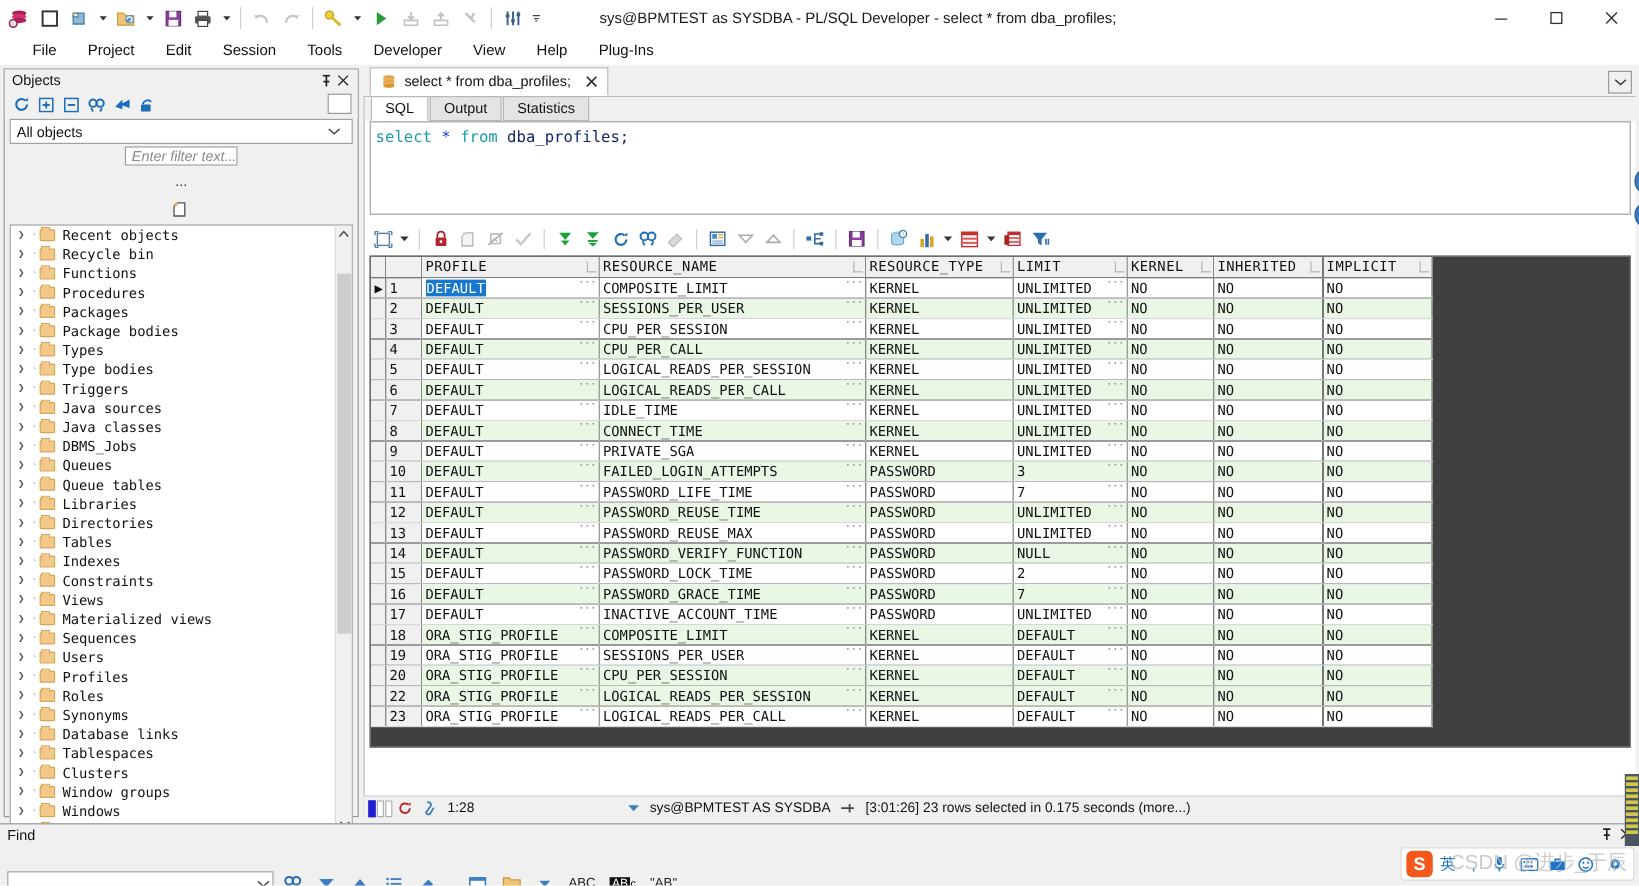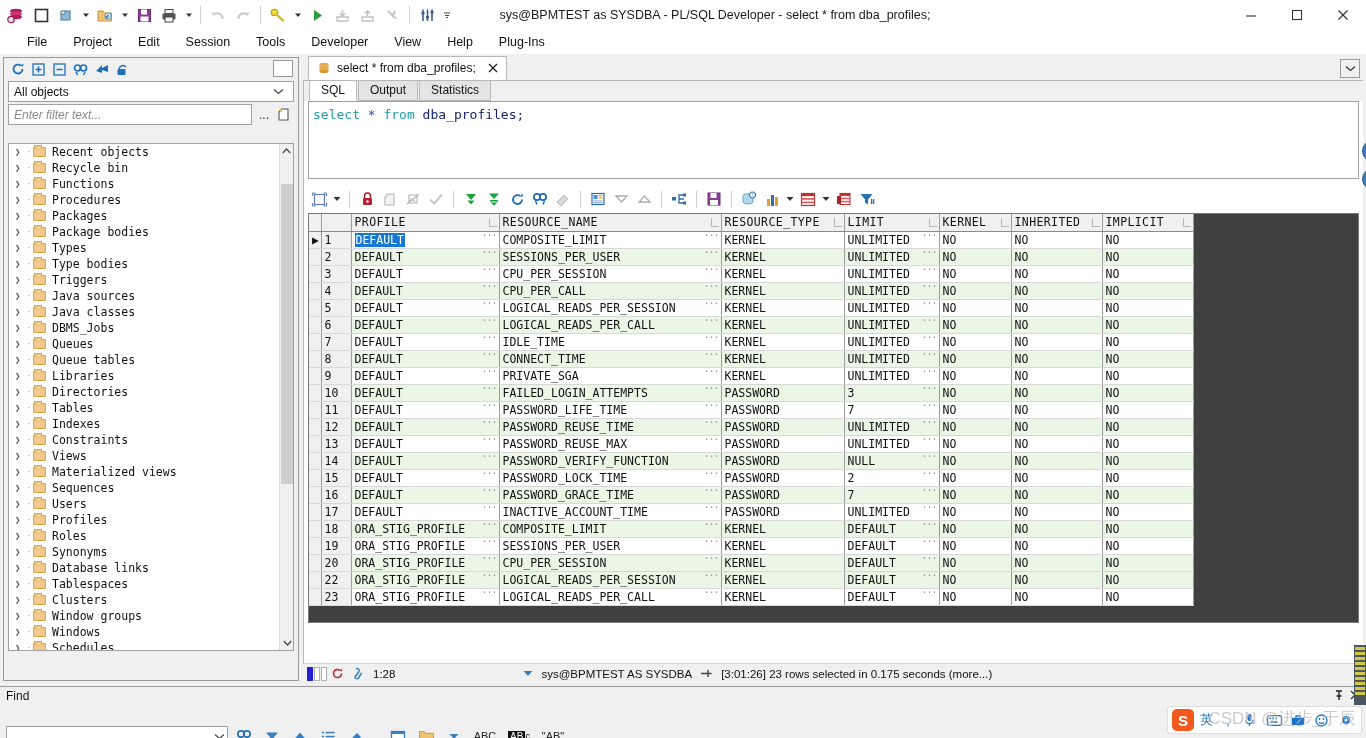--- a/index.html
+++ b/index.html
@@ -58,21 +58,21 @@
     background:#f0f0f0; position:relative;
   }
   .op-tb-ic { width:19px; height:18px; display:flex; align-items:center; justify-content:center; }
   .op-tb-box { position:absolute; right:5px; top:2px; width:20px; height:17px; border:1px solid #999; background:#fff; }
   .op-combo {
     margin:1px 4px; height:21px; background:#fff; border:1px solid #a0a0a0;
     display:flex; align-items:center; padding:0 2px 0 5px; font-size:12px; color:#111;
   }
   .op-combo .cv { flex:1; }
   .op-combo .cav { width:18px; text-align:center; color:#444; font-size:10px; }
-  .op-filter-row { display:flex; align-items:center; margin:2px 4px 18px 4px; gap:3px; }
+  .op-filter-row { display:flex; align-items:center; margin:2px 4px 3px 4px; gap:3px;flex-direction:column; }
   .op-filter-input {
     flex:1; height:21px; background:#fff; border:1px solid #a0a0a0;
     display:flex; align-items:center; padding-left:5px;
     font-size:12px; color:#8a8a8a; font-style:italic;
   }
   .op-fbtn { width:18px; height:20px; display:flex; align-items:center; justify-content:center; font-size:12px; color:#333; }
   .op-tree {
     margin:0 4px 3px 4px; background:#fff; border:1px solid #a0a0a0;
     height:508px; position:relative; overflow:hidden;
   }
@@ -416,20 +416,33 @@
     <div class="menu-item">Edit</div>
     <div class="menu-item">Session</div>
     <div class="menu-item">Tools</div>
     <div class="menu-item">Developer</div>
     <div class="menu-item">View</div>
     <div class="menu-item">Help</div>
     <div class="menu-item">Plug-Ins</div>
   </div>
 
   <div class="objects-panel">
+    <div class="op-title">
+      <span class="t">Objects</span>
+      <span class="ic">
+        <svg width="10" height="11" viewBox="0 0 10 11">
+            <path d="M2 1 h6 M5 1 v5 M2.5 6 h5 M5 6 v4" stroke="#222" stroke-width="1.4" fill="none"></path>
+          </svg>
+      </span>
+      <span class="ic">
+        <svg width="10" height="10" viewBox="0 0 10 10">
+            <path d="M1 1 L9 9 M9 1 L1 9" stroke="#222" stroke-width="1.1"></path>
+          </svg>
+      </span>
+    </div>
 
     <div class="op-toolbar">
       <span class="op-tb-ic">
         <svg width="14" height="14" viewBox="0 0 14 14">
           <path d="M11.5 7 a4.5 4.5 0 1 1 -1.6 -3.4" fill="none" stroke="#1e6fba" stroke-width="1.8"></path>
           <path d="M12.4 1.4 l-0.3 3 l-2.8 -0.6 z" fill="#1e6fba"></path>
         </svg>
       </span>
       <span class="op-tb-ic">
         <svg width="13" height="13" viewBox="0 0 13 13">

